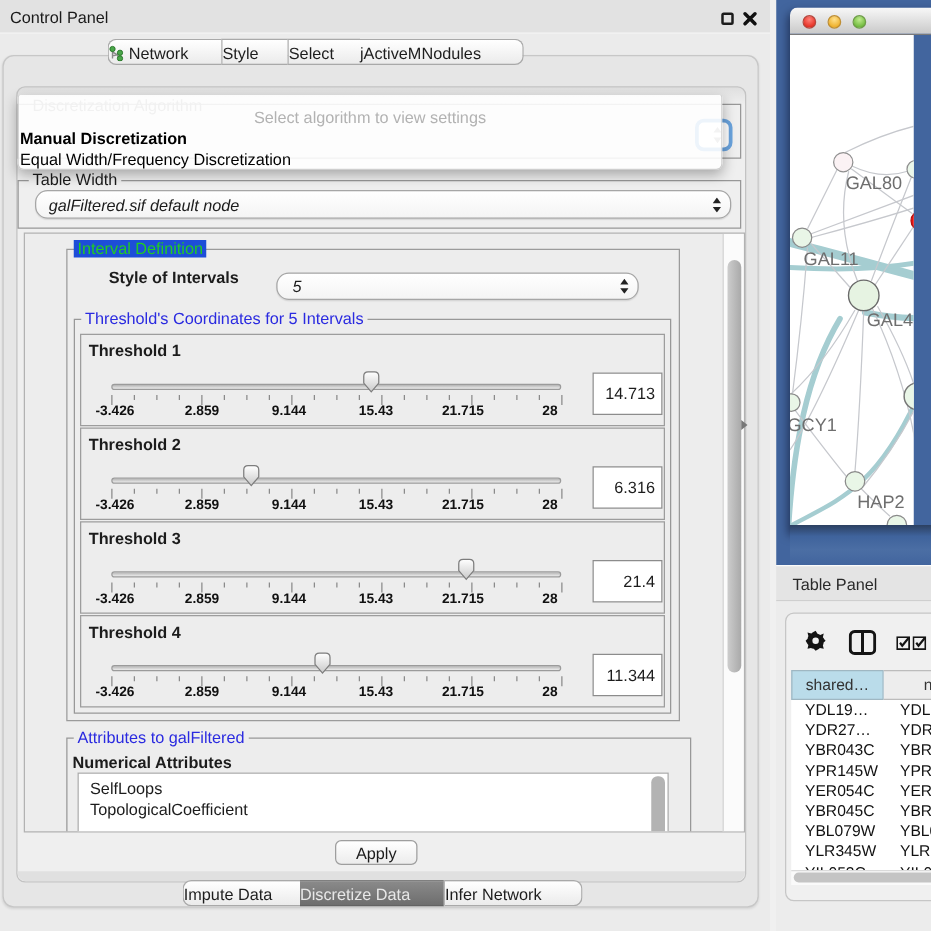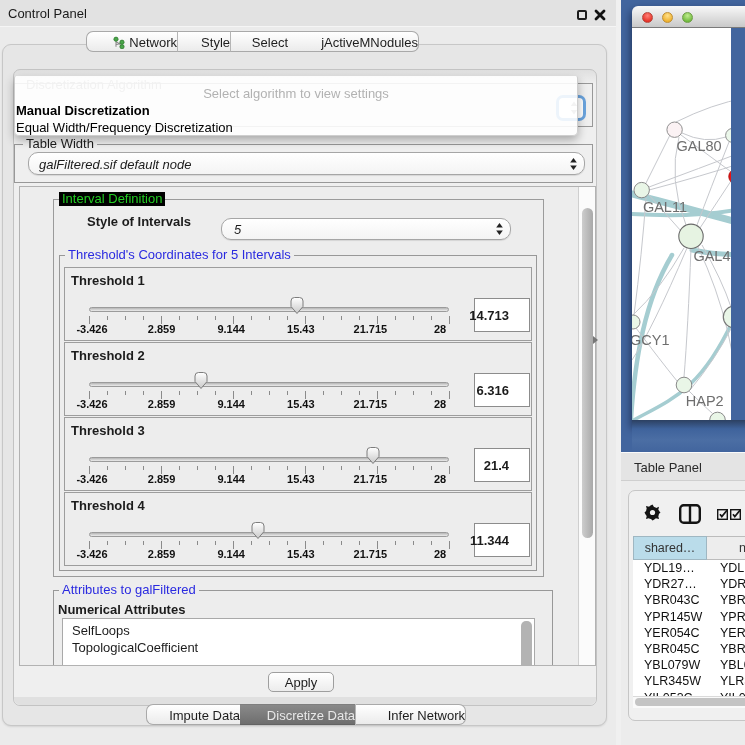--- a/index.html
+++ b/index.html
@@ -2,28 +2,28 @@
 <html><head><meta charset="utf-8"><style>
 *{margin:0;padding:0;box-sizing:border-box;}
 html,body{width:745px;height:745px;overflow:hidden;}
 body{font-family:"Liberation Sans",sans-serif;background:#ebebeb;position:relative;font-size:13px;color:#1c1c1c;}
 .a{position:absolute;}
 .grp{position:absolute;border:1px solid #989898;}
 .gtitle{position:absolute;background:#efefef;padding:0 3px;line-height:14px;white-space:nowrap;}
 .combo{position:absolute;background:linear-gradient(#ffffff,#f4f4f4);border:1px solid #a6a6a6;border-radius:10px;box-shadow:0 1px 1px rgba(0,0,0,0.10);font-style:italic;}
 .combo .txt{position:absolute;left:10px;top:50%;transform:translateY(-50%);white-space:nowrap;}
 .arr{position:absolute;right:7px;top:50%;transform:translateY(-50%);width:7px;height:12px;}
-.tab{height:21px;line-height:21px;text-align:right;background:linear-gradient(#ffffff,#ebebeb);border-top:1px solid #a9a9a9;border-bottom:1px solid #a9a9a9;color:#1d1d1d;float:left;white-space:nowrap;}
+.tab{height:21px;line-height:21px;text-align:left;background:linear-gradient(#ffffff,#ebebeb);border-top:1px solid #a9a9a9;border-bottom:1px solid #a9a9a9;color:#1d1d1d;float:left;white-space:nowrap;}
 .tab.sep{border-left:1px solid #b5b5b5;}
 .tab.sel{background:linear-gradient(#8a8a8a,#6e6e6e);color:#e8e8e8;border-top:1px solid #7f7f7f;border-bottom:1px solid #636363;}
 .tpanel{position:absolute;border:1px solid #9d9d9d;width:468px;height:74px;}
 .tlabel{position:absolute;left:6px;top:5px;font-weight:bold;}
 .track{position:absolute;left:24px;top:39px;width:360px;height:5px;background:linear-gradient(#b5b5b5,#ececec);border:1px solid #9b9b9b;border-radius:3px;}
 .vbox{position:absolute;left:409px;top:30px;width:56px;height:34px;background:#fff;border:1px solid #8c8c8c;}
-.vbox span{position:absolute;right:20px;top:50%;transform:translateY(-50%);font-weight:bold;}
+.vbox span{position:absolute;right:5px;top:50%;transform:translateY(-50%);}
 .tick{position:absolute;width:1px;background:#8a8a8a;}
 .slab{position:absolute;top:55px;font-size:11px;font-weight:bold;transform:translateX(-50%);white-space:nowrap;color:#111;}
 .thumb{position:absolute;top:28px;}
 .litem{height:17px;line-height:17px;padding-left:9px;white-space:nowrap;}
 .row{height:16.2px;line-height:16.2px;white-space:nowrap;position:relative;font-size:12.5px;color:#111;}
 </style></head><body>
 
 <div class="a" style="left:0;top:0;width:616px;height:27px;background:#e2e2e2;border-bottom:1px solid #f5f5f5;"></div>
 <div class="a" style="left:8px;top:6px;font-size:13px;color:#1a1a1a;">Control Panel</div>
 <div class="a" style="left:577px;top:10px;width:10px;height:10px;border:2px solid #1c1c1c;border-radius:2px;"></div>
@@ -55,21 +55,21 @@
 <div class="gtitle" style="left:23px;top:137px;">Table Width</div>
 <div class="combo" style="left:28px;top:152px;width:557px;height:23px;">
     <span class="txt">galFiltered.sif default node</span>
     <svg class="arr" viewBox="0 0 7 12" width="7" height="12">
       <path d="M3.5,0 L6.8,4.5 H0.2 Z" fill="#222"></path>
       <path d="M3.5,12 L6.8,7.5 H0.2 Z" fill="#222"></path>
     </svg>
   </div>
 <div class="a" style="left:19px;top:186px;width:577px;height:480px;border:1px solid #b2b2b2;background:#ededed;overflow:hidden;">
 <div class="grp" style="left:33px;top:12px;width:491px;height:378px;border-color:#9b9b9b;background:transparent;"></div>
-<div class="gtitle" style="left:39px;top:5px;color:#22cc22;background:#000000;">Interval Definition</div>
+<div class="gtitle" style="left:39px;top:5px;color:#22cc22;background:#1d4ed8;">Interval Definition</div>
 <div class="a" style="left:67px;top:27px;font-weight:bold;">Style of Intervals</div>
 <div class="combo" style="left:201px;top:31px;width:290px;height:22px;">
       <span class="txt" style="left:12px;">5</span>
       <svg class="arr" viewBox="0 0 7 12" width="7" height="12">
         <path d="M3.5,0 L6.8,4.5 H0.2 Z" fill="#222"></path>
         <path d="M3.5,12 L6.8,7.5 H0.2 Z" fill="#222"></path>
       </svg>
     </div>
 <div class="grp" style="left:39px;top:68px;width:478px;height:316px;"></div>
 <div class="gtitle" style="left:45px;top:61px;color:#2a2ae0;background:#ededed;">Threshold's Coordinates for 5 Intervals</div>

